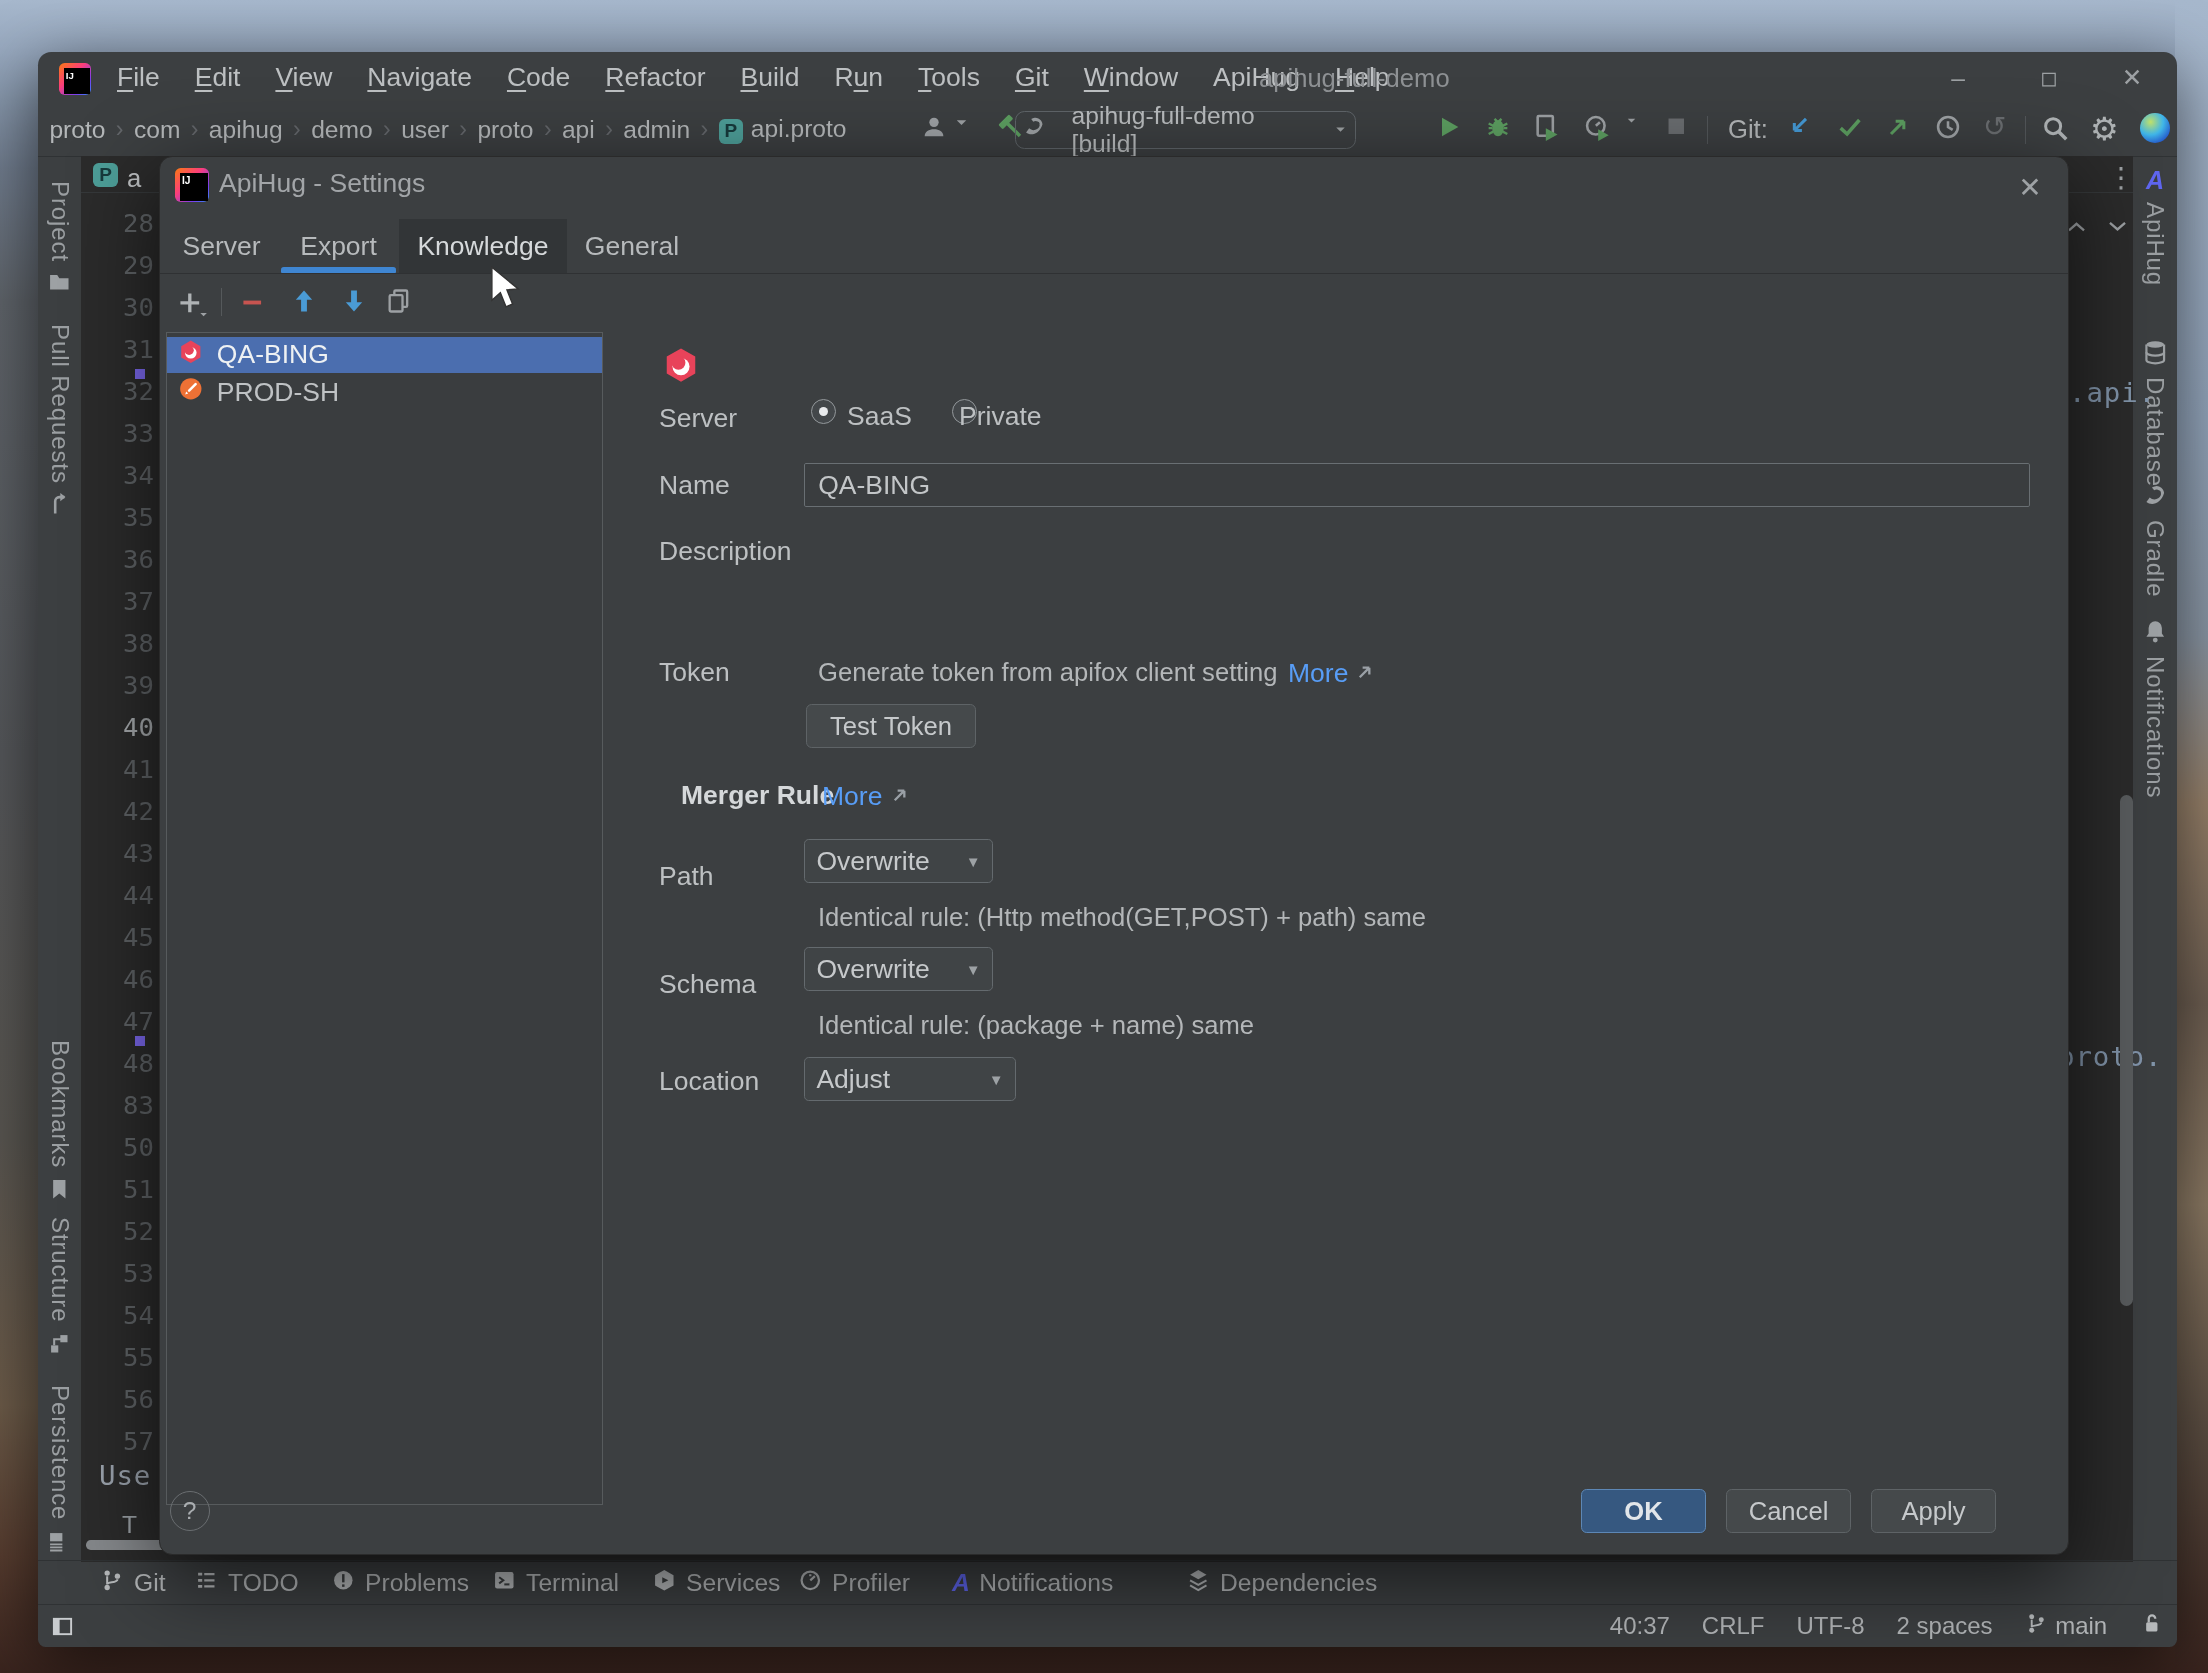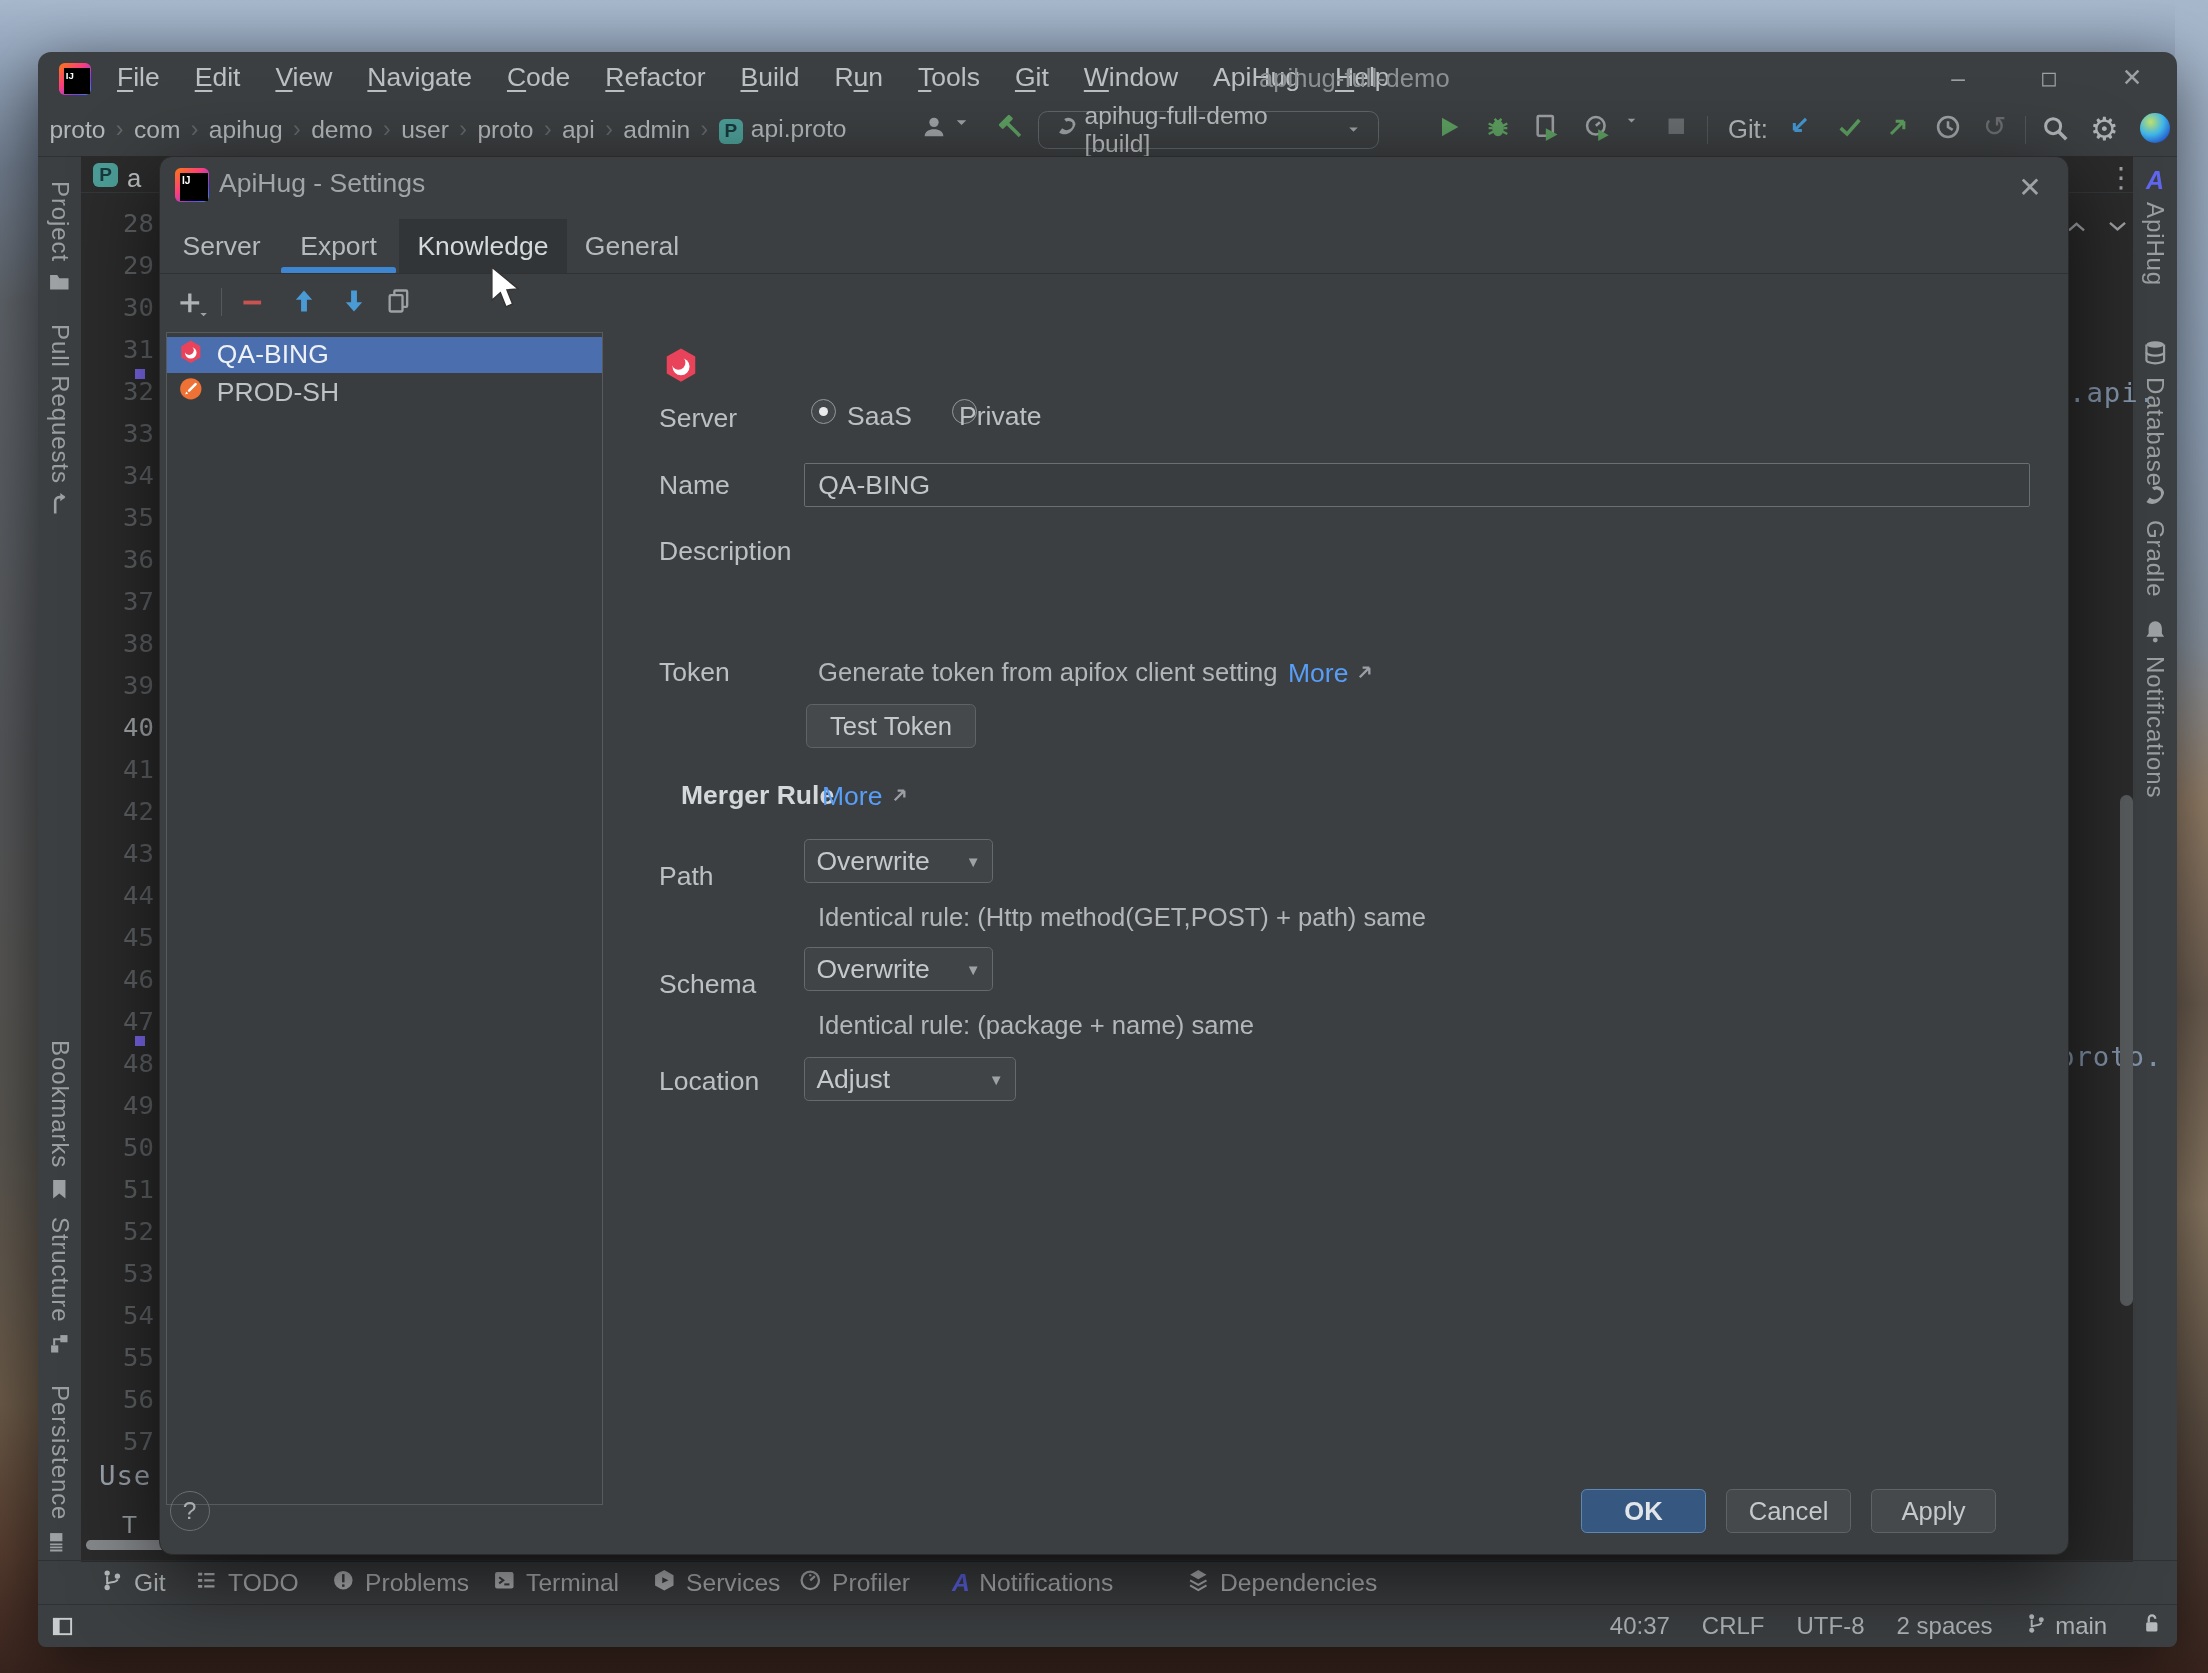--- a/index.html
+++ b/index.html
@@ -15,22 +15,22 @@
   .menu{position:absolute;left:79px;top:0;height:51px;display:flex;align-items:center;gap:35px;font-size:26.5px;color:#bdc0c2}
   .menu span u{text-decoration:underline;text-underline-offset:3.8px}
   .win-title{position:absolute;left:1221px;top:12.3px;font-size:25.6px;color:#8e9194}
   .winbtn{position:absolute;top:9.5px;width:32px;height:32px;display:flex;align-items:center;justify-content:center;color:#9da1a4;font-size:24.6px}
   .toolbar{position:absolute;left:0;top:51px;width:100%;height:53px;border-bottom:0.9px solid #2f3234}
   .crumbs{position:absolute;left:11.4px;top:0;height:53px;display:flex;align-items:center;gap:10.4px;font-size:24.6px;color:#b4b7b9}
   .crumbs .sep{color:#63666a;font-size:23px}
   .pbadge{display:inline-flex;width:24.6px;height:24.6px;border-radius:5.7px;background:#4d9e98;color:#173a3c;
        font-weight:bold;font-size:19px;align-items:center;justify-content:center;margin-right:7.6px}
   .tbicon{position:absolute;top:10.4px;display:flex;align-items:center;justify-content:center}
-  .combo{position:absolute;left:1000px;top:7.6px;width:341px;height:38px;border:1.9px solid #5f6569;border-radius:9.5px;
-       display:flex;align-items:center;gap:5px;padding:0 16px;font-size:24.6px;color:#b9bcbe;box-sizing:border-box}
+  .combo{position:absolute;left:977px;top:7.6px;width:341px;height:38px;border:1.9px solid #5f6569;border-radius:9.5px;
+       display:flex;align-items:center;gap:25px;padding:0 6px;font-size:24.6px;color:#b9bcbe;box-sizing:border-box}
   .vsep{position:absolute;top:13.2px;width:0.9px;height:28px;background:#53575a}
   .stripe-l{position:absolute;left:0;top:104px;width:43px;bottom:85px;border-right:0.9px solid #2f3234}
   .stripe-r{position:absolute;right:0;top:104px;width:44px;bottom:85px;border-left:0.9px solid #2f3234}
   .stripe-item{position:absolute;left:0;width:100%;display:flex;flex-direction:column;align-items:center;gap:8.5px}
   .v-label{writing-mode:vertical-rl;font-size:24px;color:#9b9fa2;letter-spacing:0.9px}
   .editor{position:absolute;left:43px;top:104px;right:44px;bottom:85px;background:#2b2b2b}
   .gutter{position:absolute;left:2.8px;top:46px;width:70px;text-align:right;
        font-family:"DejaVu Sans Mono",monospace;font-size:25.6px;line-height:42px;color:#5f6366}
   .gutter .cur{color:#a7abae}
   .code{font-family:"DejaVu Sans Mono",monospace;font-size:27.4px;color:#8295ab;letter-spacing:0.9px}
@@ -323,21 +323,21 @@
         <div>39</div>
         <div class="cur">40</div>
         <div>41</div>
         <div>42</div>
         <div>43</div>
         <div>44</div>
         <div>45</div>
         <div>46</div>
         <div>47</div>
         <div>48</div>
-        <div>49</div>
+        <div>83</div>
         <div>50</div>
         <div>51</div>
         <div>52</div>
         <div>53</div>
         <div>54</div>
         <div>55</div>
         <div>56</div>
         <div>57</div>
       </div>
     <div class="abs" style="left:54px;top:213px;width:9.5px;height:9.5px;background:#7b68ee"></div>

